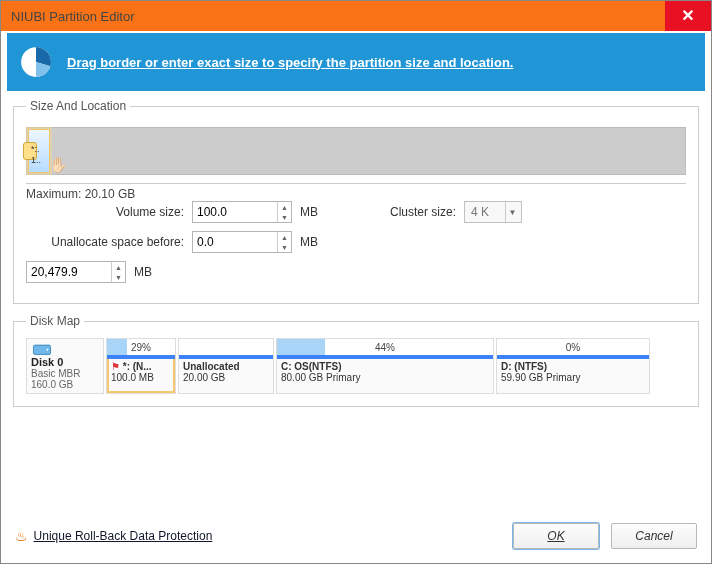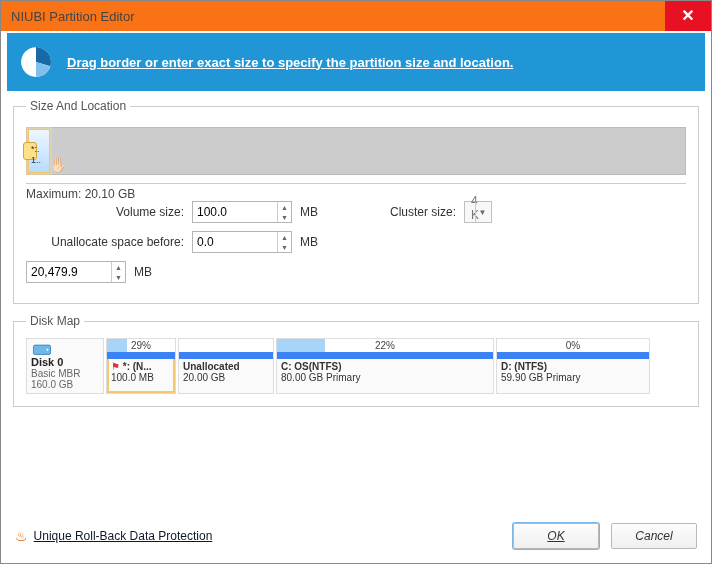--- a/index.html
+++ b/index.html
@@ -25,29 +25,29 @@
   .maxline { border-top:1px solid #ccc; margin-top:8px; padding-top:3px; color:#444;}
   .form { }
   .row { display:flex; align-items:center; margin-bottom:8px;}
   .row label.left { width:166px; text-align:right; padding-right:8px; color:#333;}
   .num { display:flex; align-items:center; border:1px solid #b5b5b5; height:22px; width:100px; background:#fff; position:relative;justify-content:space-between;}
   .num input{ border:none; outline:none; width:84px; padding:1px 4px; font-size:12px; font-family:inherit; background:transparent;}
   .spin { width:16px; height:100%; display:flex; flex-direction:column; border-left:1px solid #ccc;}
   .spin div{flex:1; display:flex; align-items:center; justify-content:center; font-size:7px; color:#666; line-height:1; cursor:pointer;}
   .unit{ margin-left:8px; color:#333; width:30px;}
   .cluster-lbl{ margin-left:60px; margin-right:8px;}
-  .select { width:28px; height:22px; border:1px solid #c0c0c0; background:#f8f8f8; color:#777; display:flex; align-items:flex-end; padding:0 18px 0 6px; position:relative;}
+  .select { width:58px; height:22px; border:1px solid #c0c0c0; background:#f8f8f8; color:#777; display:flex; align-items:center; padding:0 18px 0 6px; position:relative;}
   .select .chev{ position:absolute; right:2px; top:0; bottom:0; width:14px; border-left:1px solid #ccc; display:flex; align-items:center; justify-content:center; font-size:8px; color:#666;}
   .diskmap-row { display:flex; gap:2px; height:56px;}
   .dm-disk { width:78px; border:1px solid #ddd; padding:3px 4px; background:#fafafa; display:flex; flex-direction:column; align-items:flex-start; }
   .diskicon{ width:22px; height:16px; }
   .dm-disk .dn { font-weight:600; font-size:11px; color:#222;}
   .dm-disk .ds { font-size:10px; color:#666; }
   .dm-part { border:1px solid #ddd; background:#fafafa; display:flex; flex-direction:column; }
-  .dm-part .bar { height:20px; border-bottom:7px solid #3b82f6; position:relative; background:#fff; display:flex; align-items:center; justify-content:center; font-size:10px; color:#444;}
+  .dm-part .bar { height:20px; border-bottom:4px solid #3b82f6; position:relative; background:#fff; display:flex; align-items:center; justify-content:center; font-size:10px; color:#444;}
   .dm-part .bar .fill{ position:absolute; left:0; top:0; bottom:0; background:#a7d4f7;}
   .dm-part .bar span{ position:relative; z-index:1;}
   .dm-part .lbl { padding:2px 4px; font-size:10px;}
   .dm-part .lbl b{ font-size:10px; font-weight:600;}
   .dm-part.sel { box-shadow:0 0 0 2px #f5c86f inset; }
   .footer { margin-top:auto; display:flex; align-items:center; padding:10px 14px 14px 14px;}
   .flame { color:#e06a00; font-size:14px; margin-right:6px;}
   .link { color:#0f172a; text-decoration:underline;}
   .btn { width:86px; height:26px; border:1px solid #b8b8b8; background:linear-gradient(#fdfdfd,#efefef); display:flex; align-items:center; justify-content:center; margin-left:12px; color:#333; border-radius:2px;font-style:italic;}
   .btn.ok{ box-shadow:0 0 0 1px #7ab7e8;}
@@ -153,21 +153,21 @@
         <div class="dm-part" style="width: 96px;">
           <div class="bar">
             <div class="fill" style="width: 0%;"></div>
             <span></span>
           </div>
           <div class="lbl"><b>Unallocated</b><br><span>20.00 GB</span></div>
         </div>
         <div class="dm-part" style="width: 218px;">
           <div class="bar">
             <div class="fill" style="width: 22%;"></div>
-            <span>22%</span>
+            <span>44%</span>
           </div>
           <div class="lbl"><b>C: OS(NTFS)</b><br><span>80.00 GB Primary</span></div>
         </div>
         <div class="dm-part" style="width: 154px;">
           <div class="bar">
             <div class="fill" style="width: 0%;"></div>
             <span>0%</span>
           </div>
           <div class="lbl"><b>D: (NTFS)</b><br><span>59.90 GB Primary</span></div>
         </div>

